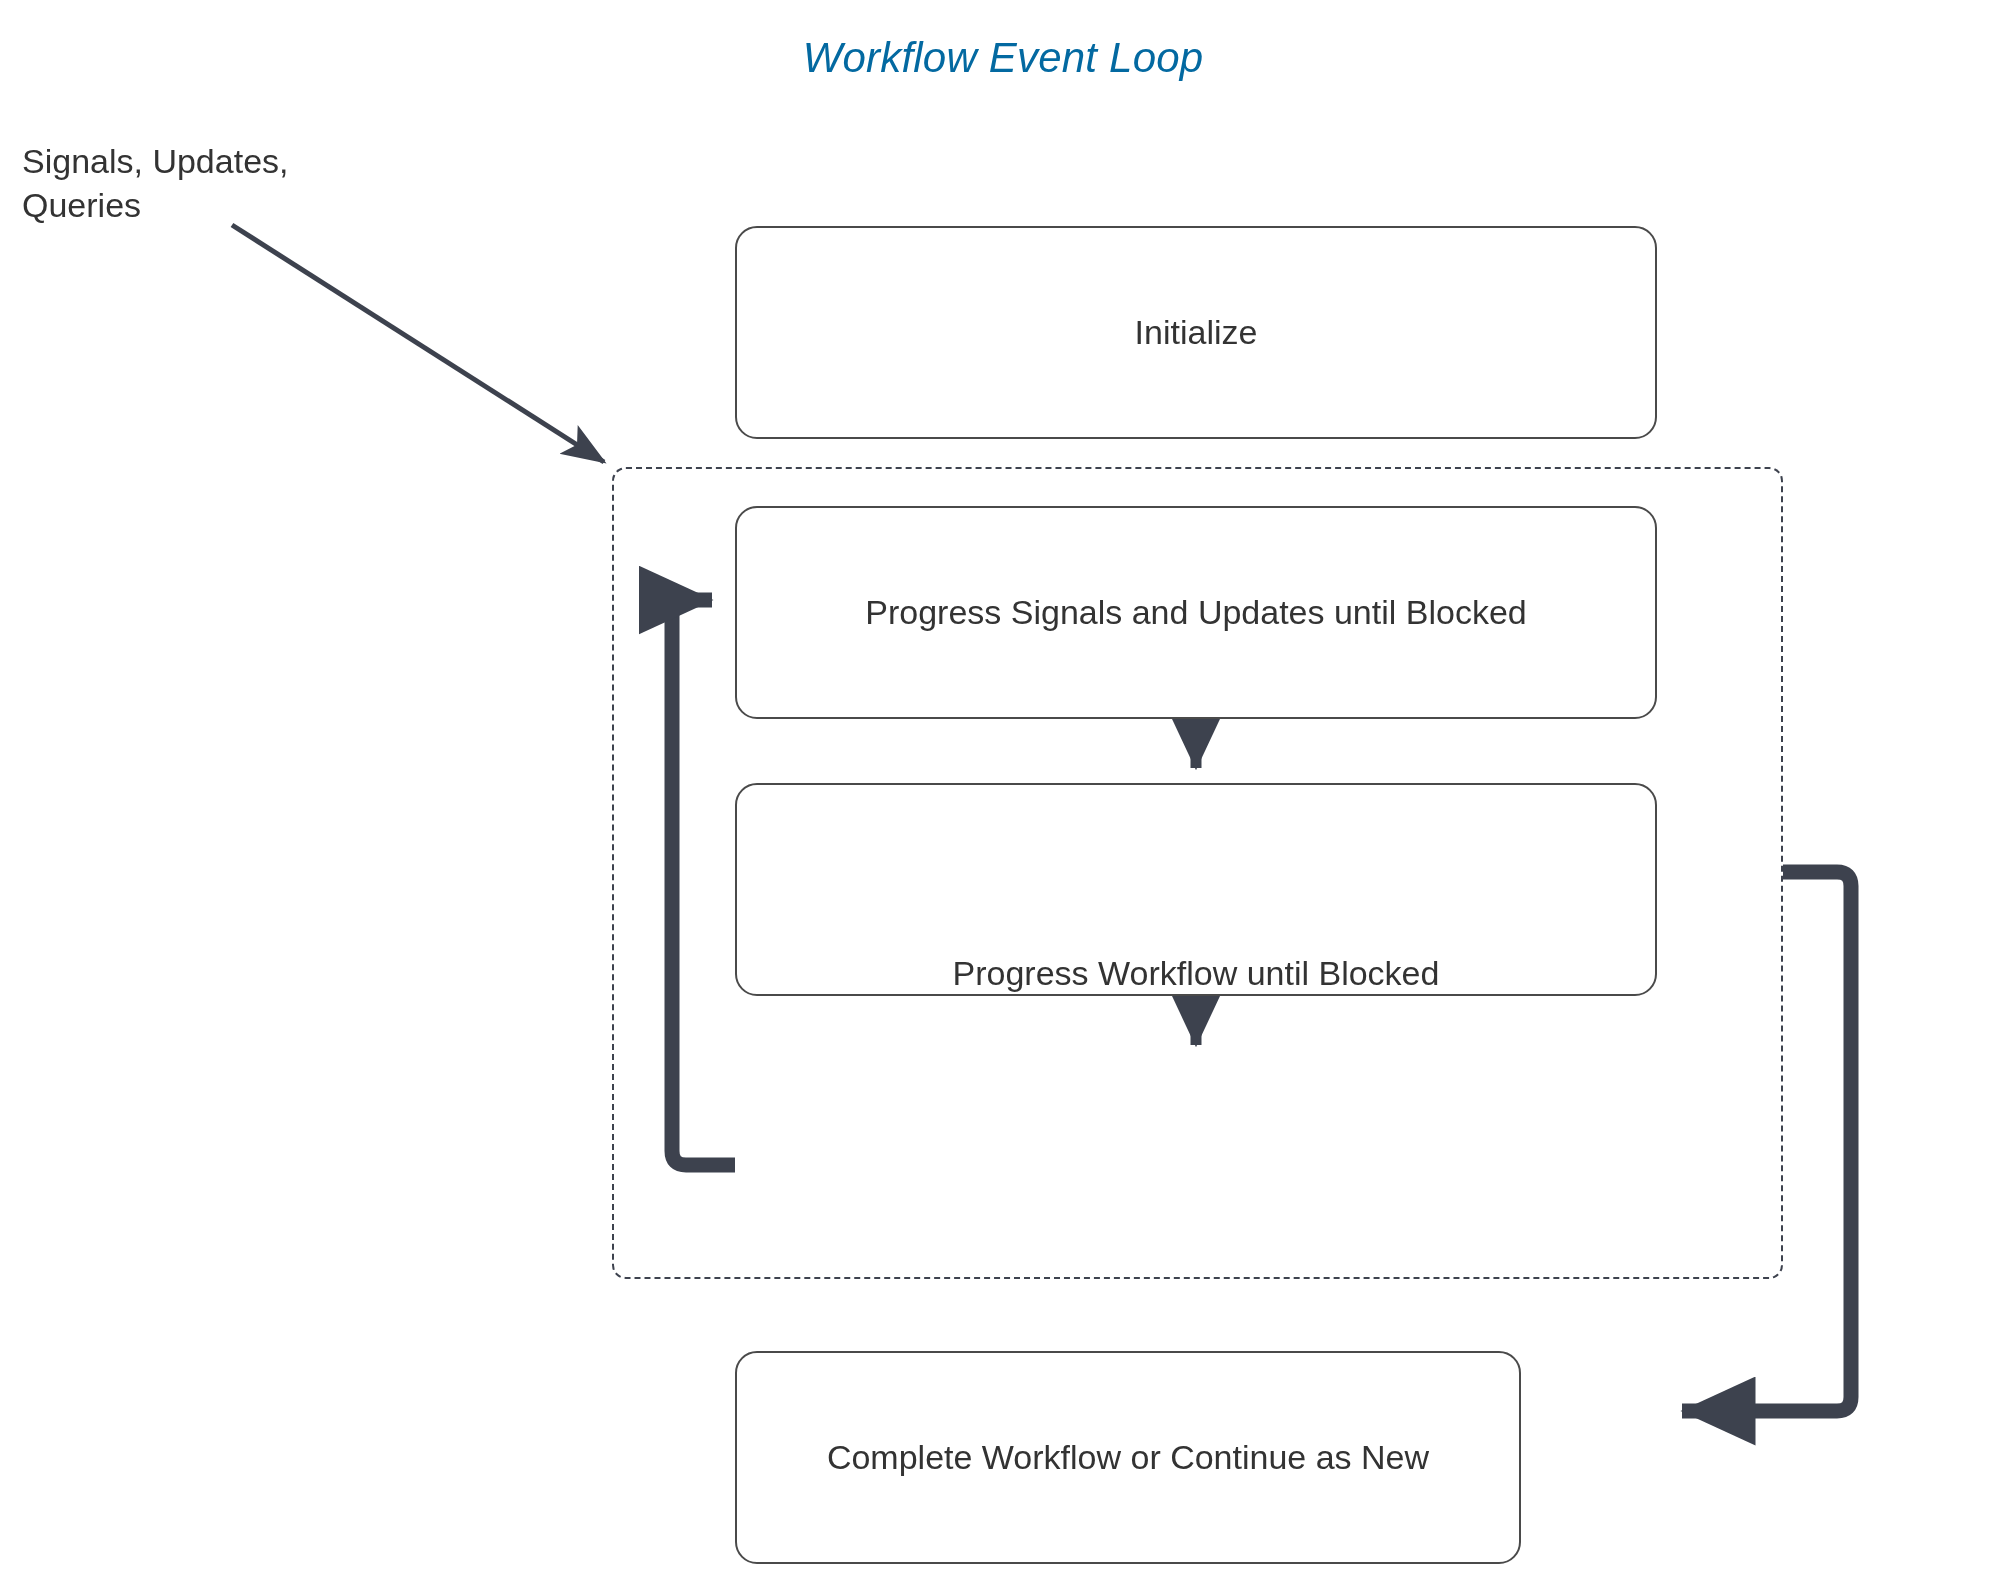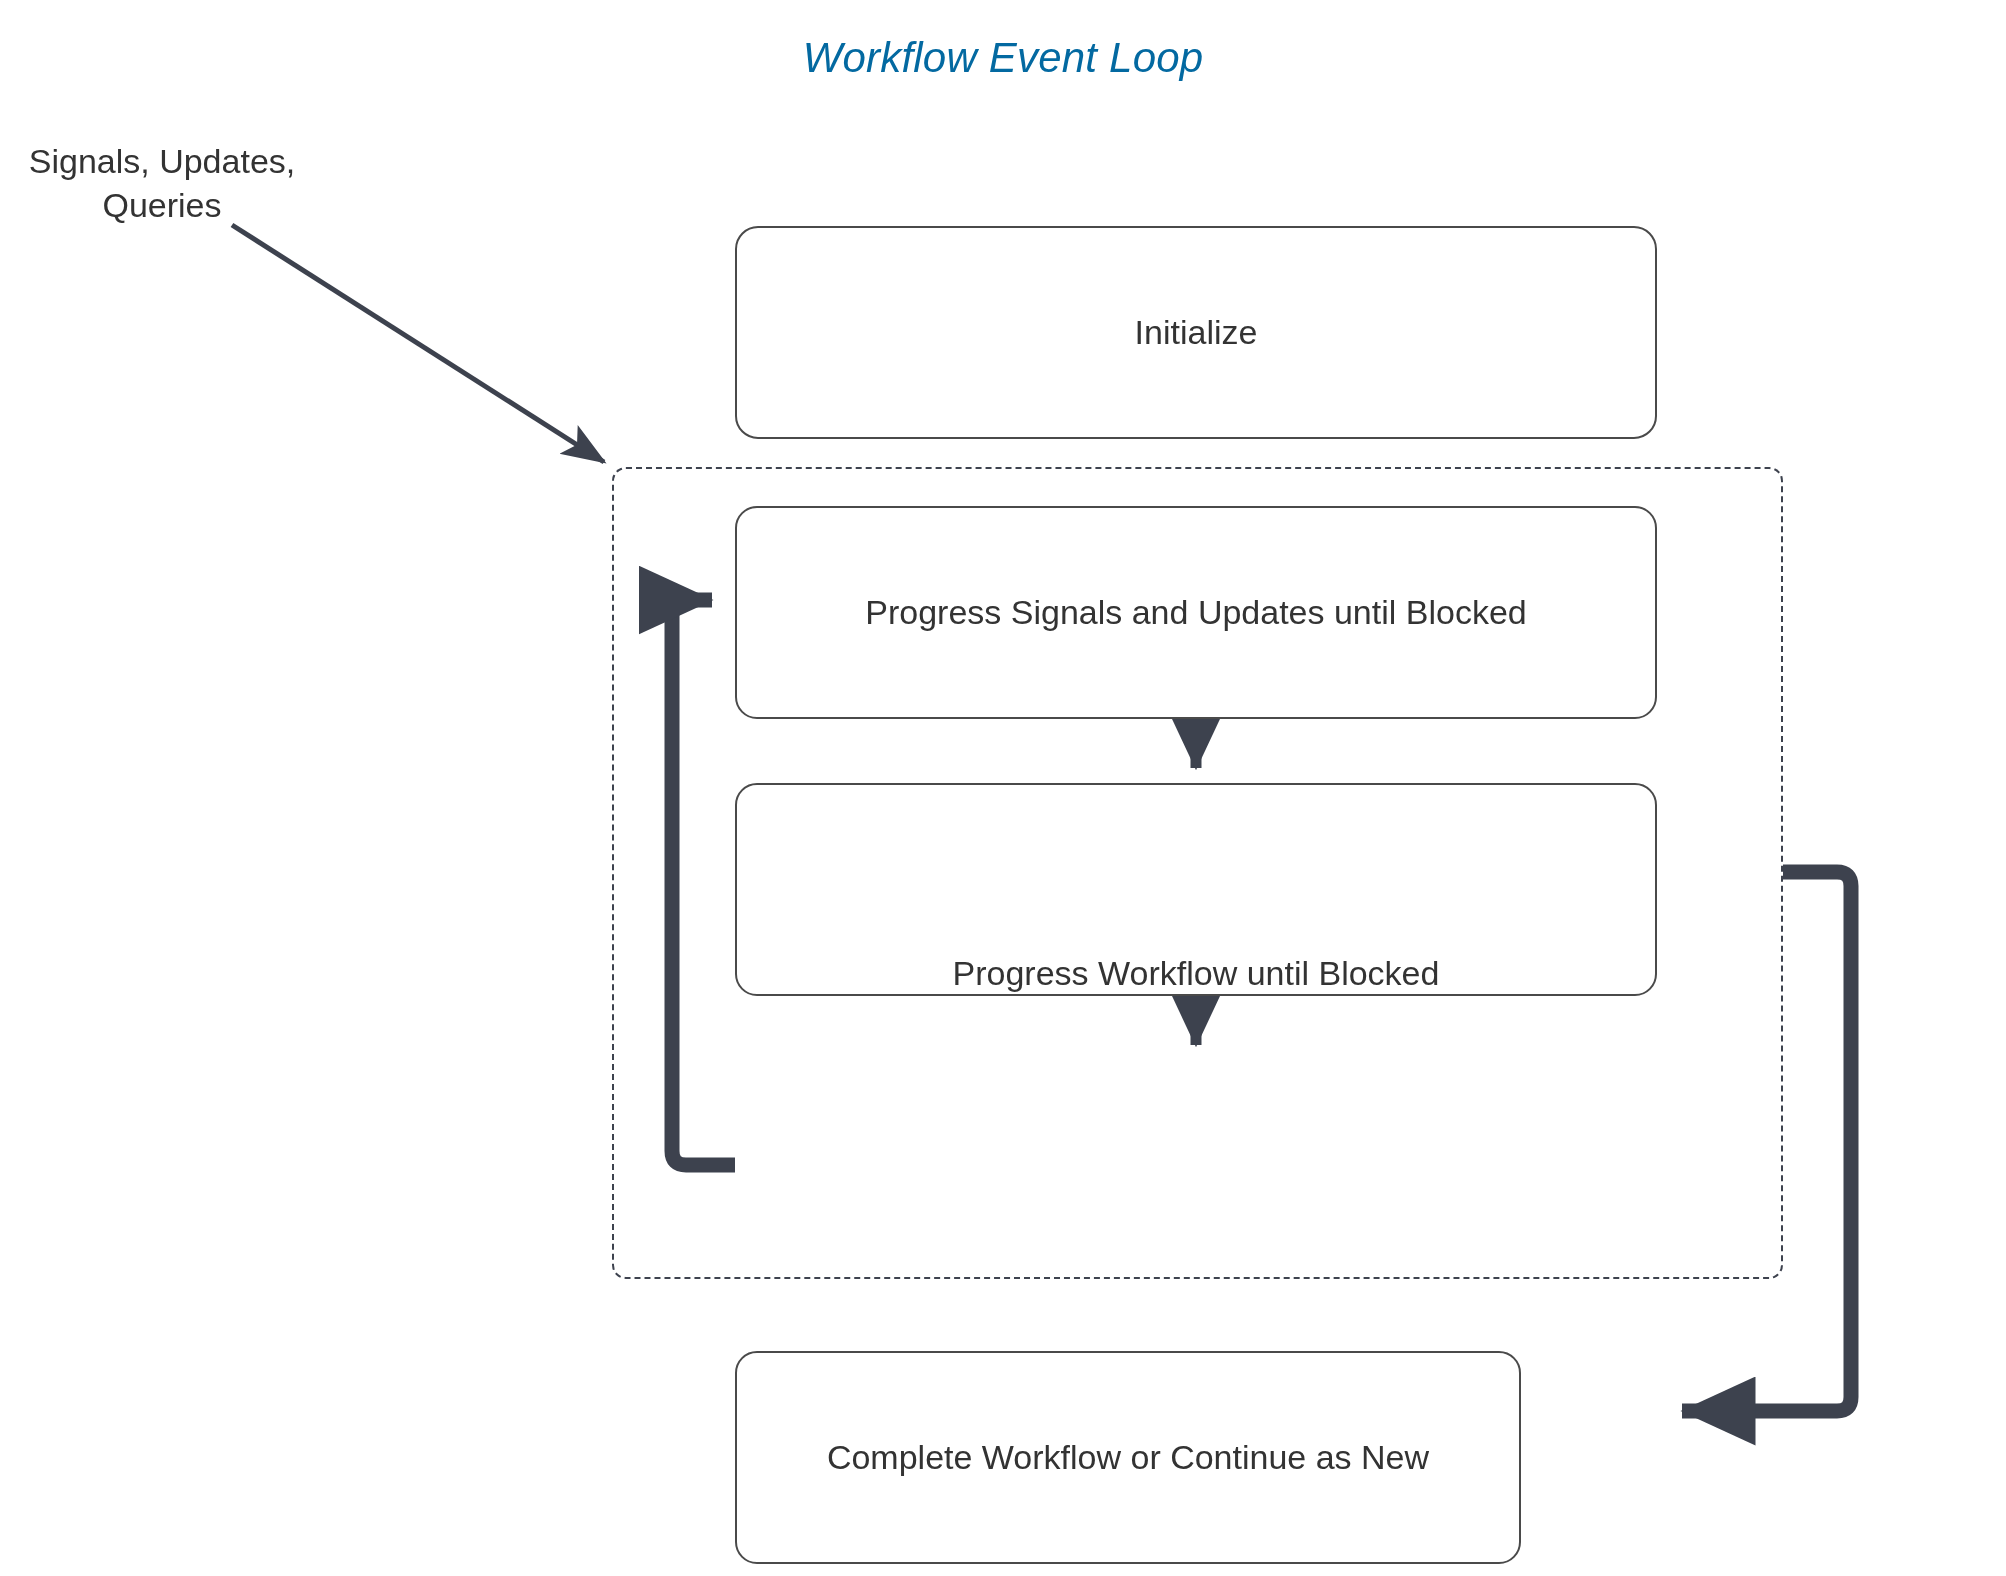--- a/index.html
+++ b/index.html
@@ -13,21 +13,21 @@
   
   .diagram-title{
     position:absolute;left:0;top:34px;width:2006px;
     text-align:center;font-style:italic;font-size:42px;
     color:#0369a1;letter-spacing:.2px;
   }
 
   
   .source-label{
     position:absolute;left:22px;top:140px;width:280px;
-    text-align:center;font-size:34px;line-height:1.28;color:#333333;
+    font-size:34px;line-height:1.28;color:#333333;
     white-space:pre-line;
   }
 
   
   .loop-container{
     position:absolute;left:612px;top:467px;width:1171px;height:812px;
     border:2.5px dashed #3d424e;border-radius:14px;background:transparent;
     box-sizing:border-box;
   }
 
@@ -35,21 +35,21 @@
   .node{
     position:absolute;box-sizing:border-box;
     border:2px solid #4a4a4a;border-radius:22px;background:#ffffff;
     display:flex;align-items:center;justify-content:center;
   }
   .node .node-label{
     font-size:34px;color:#333333;text-align:center;padding:0 22px;
     line-height:1.25;
   }
 
-  #node-initialize       {left:735px; top:226px;  width:922px; height:213px;border-radius:23px;}
+  #node-initialize       {left:735px; top:226px;  width:922px; height:213px;}
   #node-progress-signals {left:735px; top:506px;  width:922px; height:213px;}
   #node-progress-workflow{left:735px; top:783px;  width:922px; height:213px;align-items:flex-end;}
   #node-execute-queries  {left:735px; top:1059px; width:922px; height:213px;}
   #node-complete         {left:735px; top:1351px; width:786px; height:213px;}
 
   
   #connectors{position:absolute;left:0;top:0;width:2006px;height:1576px;
               pointer-events:none;}
 </style>
 </head>

